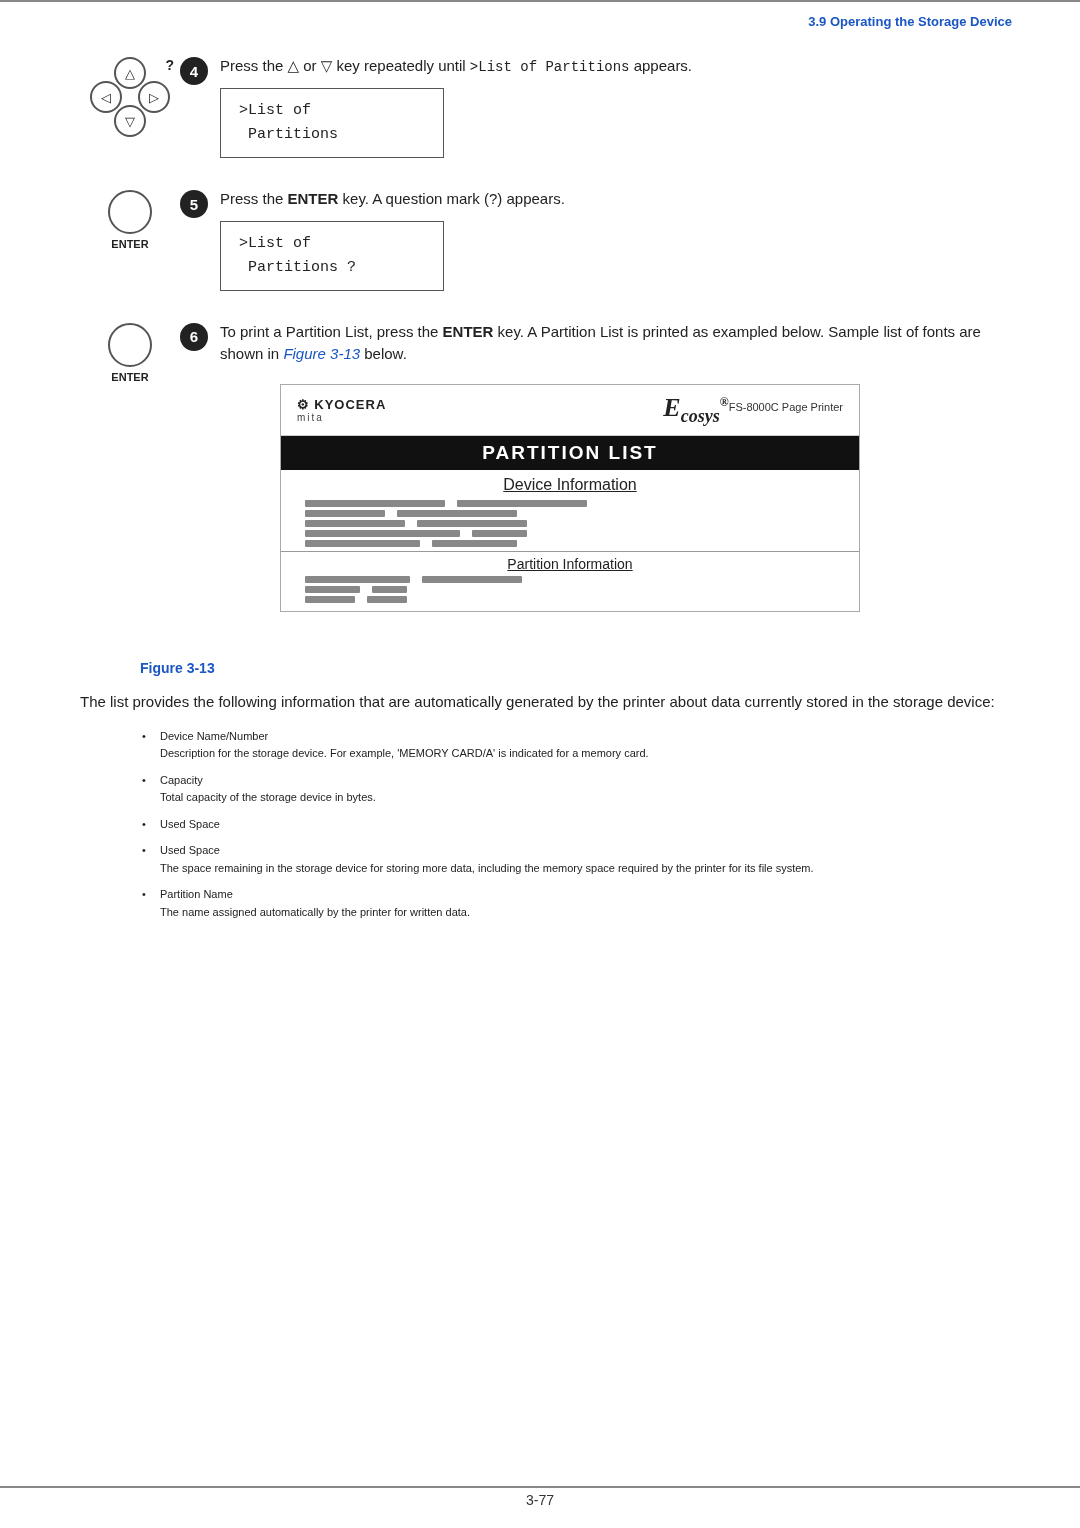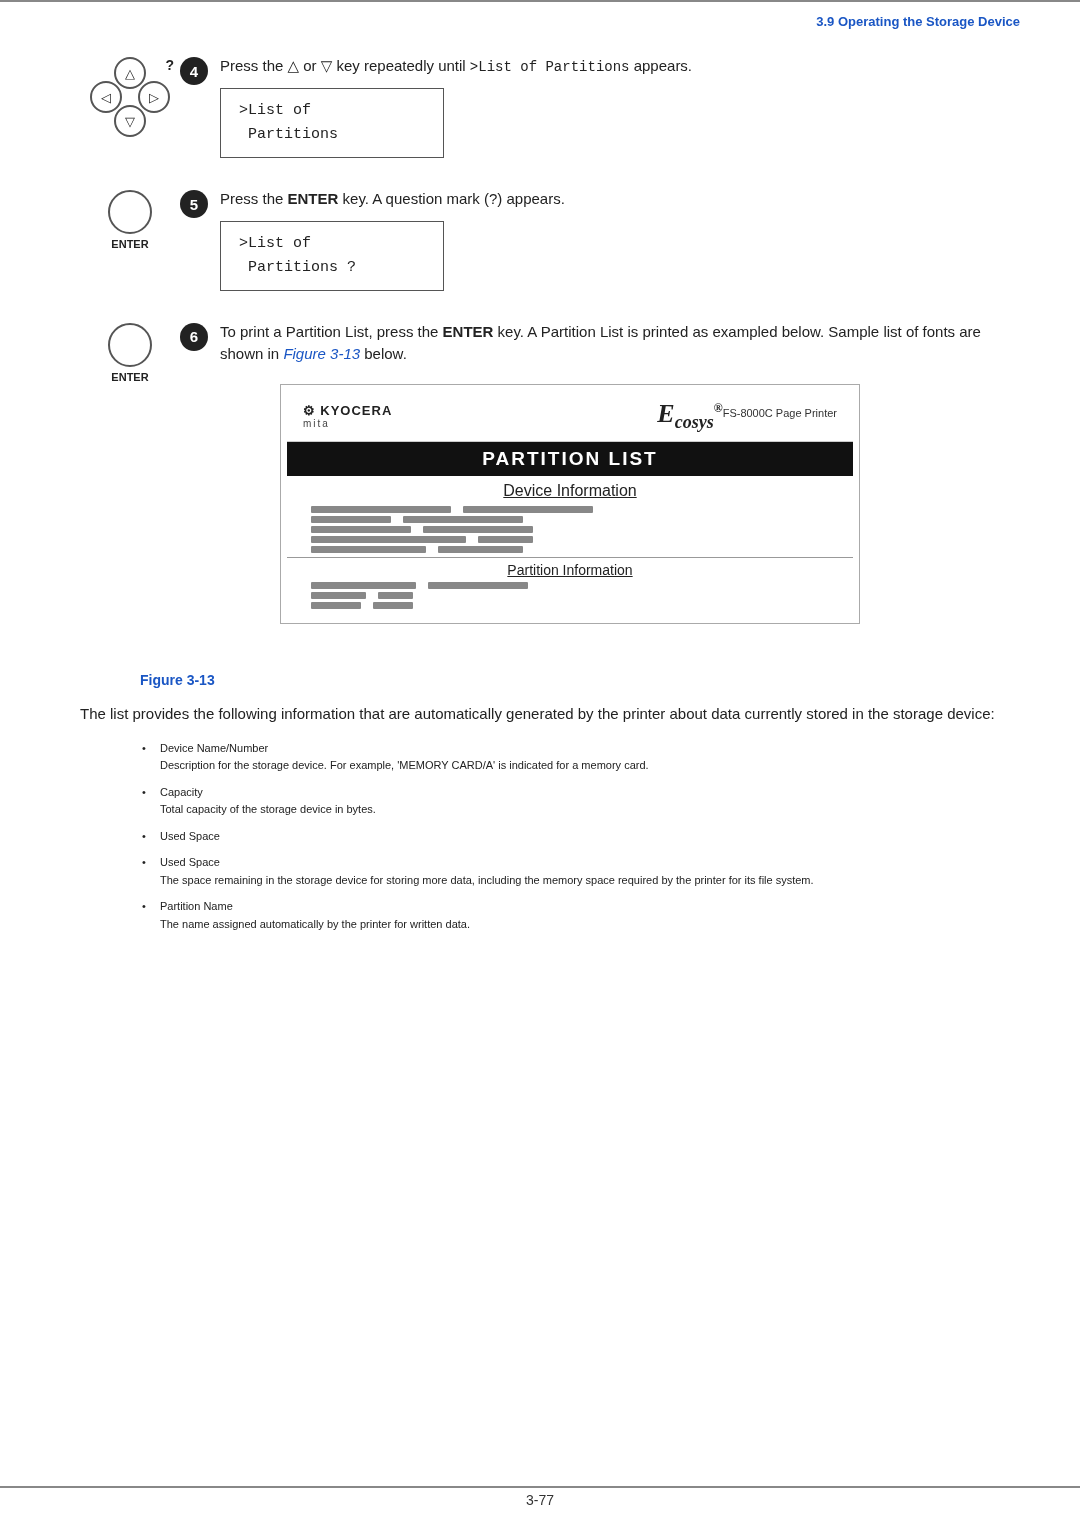--- a/index.html
+++ b/index.html
@@ -17,21 +17,21 @@
       width: 100%;
       height: 2px;
       background: #888;
       position: absolute;
       top: 0; left: 0;
     }
 
     .header-section {
       position: absolute;
       top: 12px;
-      right: 60px;
+      right: 68px;
       text-align: right;
     }
     .header-title {
       color: #1a56c4;
       font-size: 13px;
       font-weight: bold;
     }
 
     .page-content {
       padding: 60px 80px 80px 80px;
@@ -157,21 +157,21 @@
       margin-top: 4px;
       font-weight: bold;
     }
 
     
     .figure-container {
       margin: 18px 0 18px 60px;
       border: 1px solid #aaa;
       width: 580px;
       background: #fff;
-      padding: 6px;
+      padding: 0;
     }
 
     .partition-header-row {
       display: flex;
       align-items: center;
       justify-content: space-between;
       padding: 8px 16px;
       border-bottom: 1px solid #ccc;
     }
 

